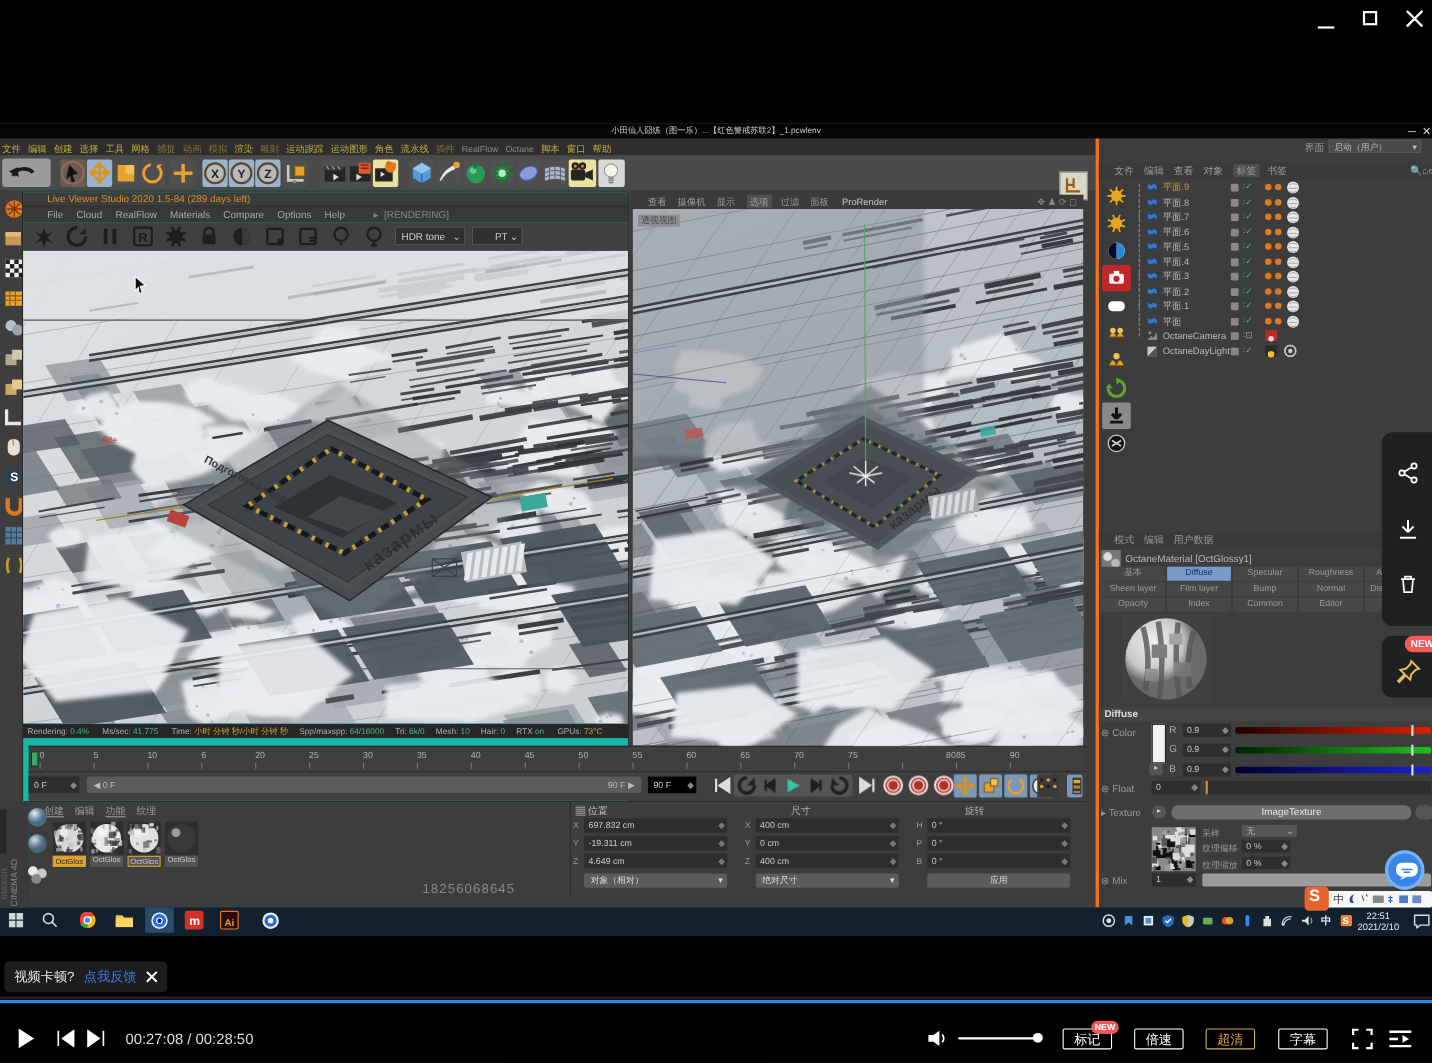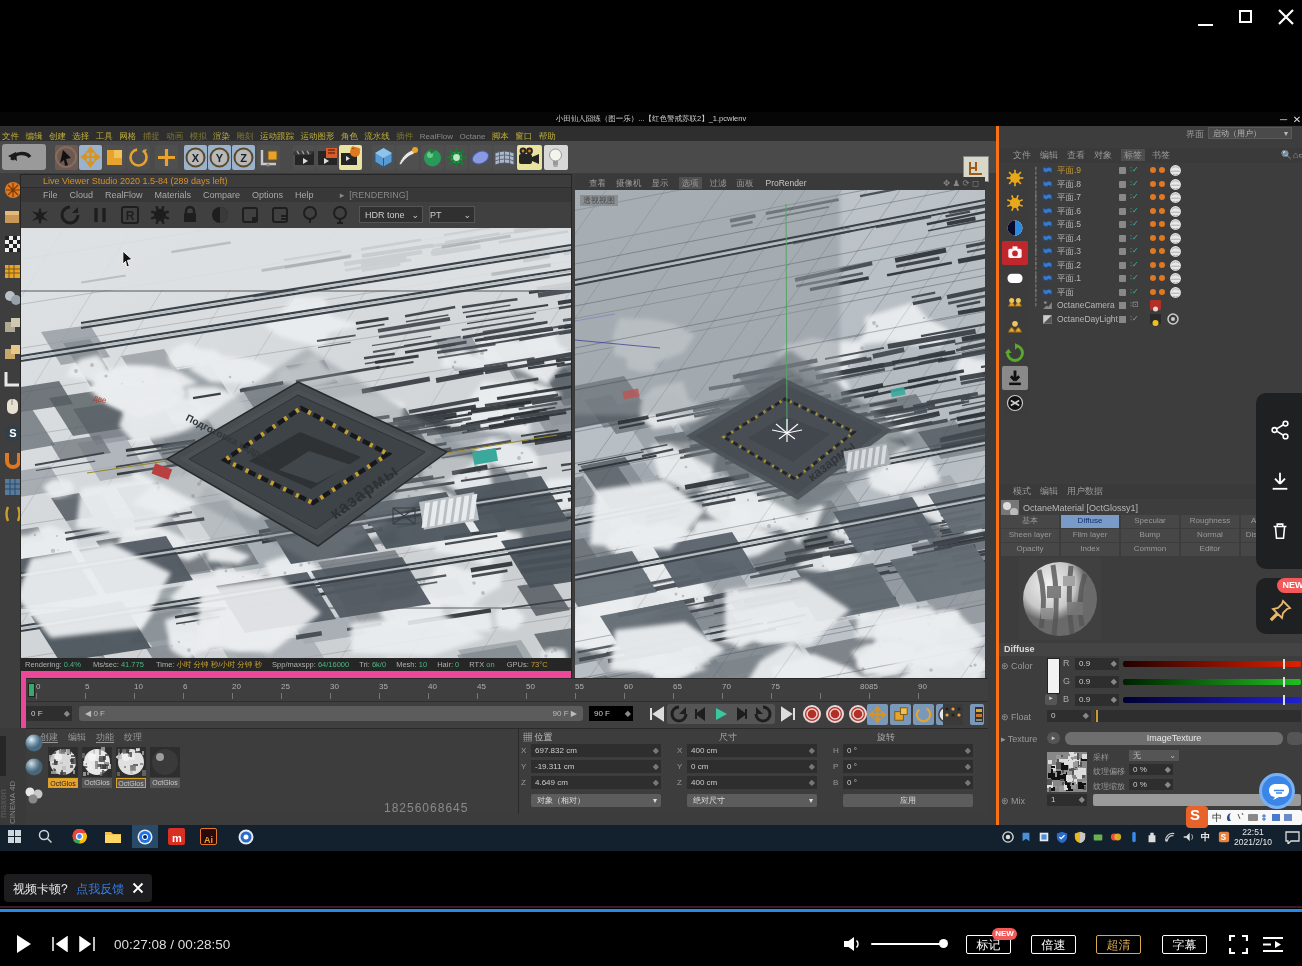--- a/index.html
+++ b/index.html
@@ -178,21 +178,21 @@
         </svg>
 <svg class="abs" style="left:2px;top:303px;" width="22" height="22" viewBox="0 0 22 22">
           <rect x="3" y="3" width="16" height="16" fill="#5a7a9a"></rect>
           <path d="M3 8 h16 M3 13 h16 M8 3 v16 M13 3 v16" stroke="#2a4a6a"></path>
         </svg>
 <svg class="abs" style="left:2px;top:330px;" width="22" height="22" viewBox="0 0 22 22">
           <path d="M6 4 q-3 7 0 14 M16 4 q3 7 0 14" stroke="#c8a028" stroke-width="2.4" fill="none"></path>
         </svg>
 </div>
 
-<div class="abs" style="left:20px;top:62px;width:552px;height:611px;background:#ec4899;border:1px solid #262626;">
+<div class="abs" style="left:20px;top:62px;width:552px;height:611px;background:#14b8a6;border:1px solid #262626;">
  <div class="abs" style="left:0;top:0;width:550px;height:13px;background:#3c3c3c;border-bottom:1px solid #2c2c2c;">
    <span style="color:#d89028;font-size:9px;position:absolute;left:22px;top:1px;">Live Viewer Studio 2020 1.5-84 (289 days left)</span>
  </div>
  <div class="abs" style="left:0;top:13px;width:550px;height:14px;background:#383838;color:#a8a8a8;font-size:9px;line-height:14px;">
    <span style="margin-left:22px;">File</span><span style="margin-left:12px;">Cloud</span><span style="margin-left:12px;">RealFlow</span><span style="margin-left:12px;">Materials</span><span style="margin-left:12px;">Compare</span><span style="margin-left:12px;">Options</span><span style="margin-left:12px;">Help</span><span style="margin-left:26px;color:#888;">▸&nbsp;&nbsp;[RENDERING]</span>
  </div>
  <div class="abs" style="left:0;top:27px;width:550px;height:26px;background:#404040;">
 
 <svg class="abs" style="left:8px;top:2px;" width="22" height="22" viewBox="0 0 22 22">
             <path d="M11 3 L13 9 L19 7 L14 12 L19 17 L13 15 L11 21 L9 15 L3 17 L8 12 L3 7 L9 9 Z" fill="#1e1e1e"></path>
@@ -240,21 +240,21 @@
 <svg class="abs" style="left:278px;top:2px;" width="22" height="22" viewBox="0 0 22 22">
             <circle cx="11" cy="9" r="6" fill="none" stroke="#1e1e1e" stroke-width="2"></circle>
             <path d="M11 15 v4" stroke="#1e1e1e" stroke-width="2"></path>
           </svg>
 <svg class="abs" style="left:308px;top:2px;" width="22" height="22" viewBox="0 0 22 22">
             <circle cx="11" cy="9" r="6" fill="none" stroke="#1e1e1e" stroke-width="2"></circle>
             <path d="M11 15 v4 M8 19 h6" stroke="#1e1e1e" stroke-width="2"></path>
           </svg>
 
    <div class="abs" style="left:338px;top:4px;width:64px;height:17px;background:#303030;border:1px solid #555;color:#ccc;font-size:9px;line-height:16px;padding-left:5px;">HDR tone <span style="float:right;margin-right:3px;">⌄</span></div>
-   <div class="abs" style="left:408px;top:4px;width:46px;height:17px;background:#303030;border:1px solid #555;color:#ccc;font-size:9px;line-height:16px;padding-left:0;">PT <span style="float:right;margin-right:3px;">⌄</span></div>
+   <div class="abs" style="left:408px;top:4px;width:46px;height:17px;background:#303030;border:1px solid #555;color:#ccc;font-size:9px;line-height:16px;padding-left:20px;">PT <span style="float:right;margin-right:3px;">⌄</span></div>
  </div>
 
  <div class="abs" style="left:0;top:53px;width:550px;height:430px;overflow:hidden;">
  <svg width="550" height="430">
   <defs>
    <linearGradient id="grad11" x1="0" y1="0" x2="0.7" y2="1">
      <stop offset="0" stop-color="#e0e3e6"></stop>
                 <stop offset="0.5" stop-color="#d4d8db"></stop>
                 <stop offset="1" stop-color="#cbcfd2"></stop>
    </linearGradient>

